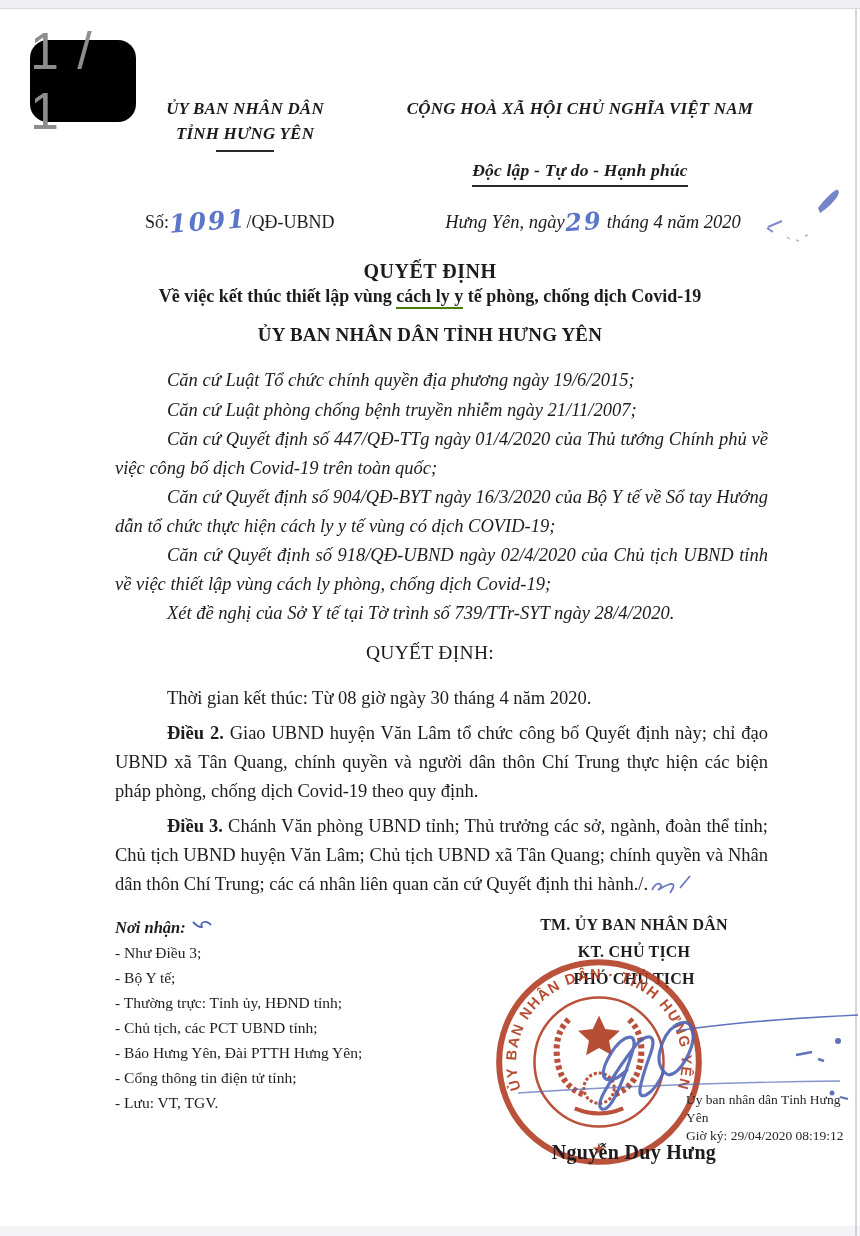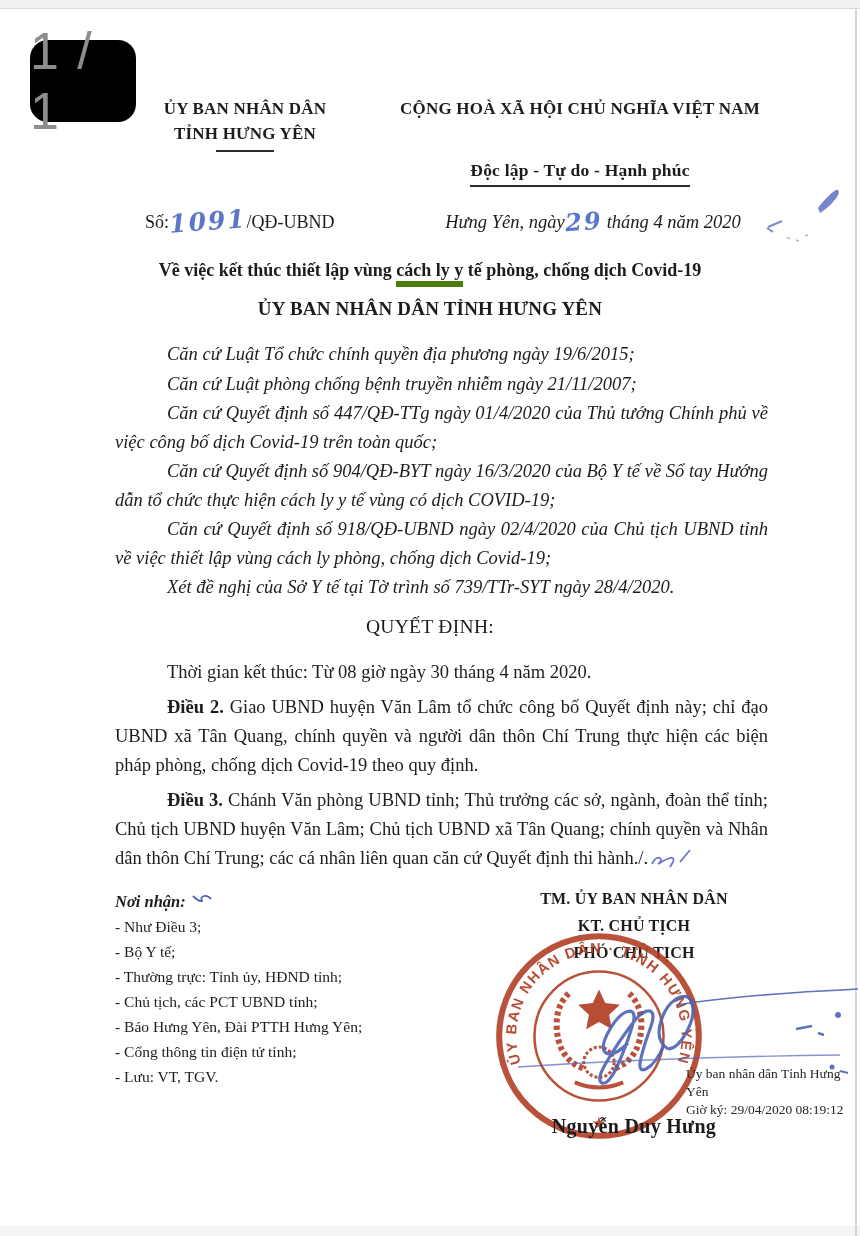--- a/index.html
+++ b/index.html
@@ -17,36 +17,36 @@
     position:absolute; left:30px; top:40px; width:106px; height:82px;
     background:#000000; border-radius:18px; display:flex; align-items:center; justify-content:flex-start;
     font-family:"Liberation Sans", sans-serif; font-size:52px; color:#8d8d90; letter-spacing:2px;
   }
 
   .doc { position:absolute; left:0; top:96px; width:860px; }
 
   .hdr { display:flex; }
   .hdr-left { width:270px; margin-left:110px; text-align:center; }
   .hdr-right { width:400px; margin-left:0px; text-align:center; }
-  .hdr b { font-size:17px; line-height:25px; display:block; letter-spacing:.2px; }
+  .hdr b { font-size:17px; line-height:25px; display:block; letter-spacing:.2px;font-style:italic; }
   .rule-sm { width:58px; border-top:2px solid #2a2a2c; margin:4px auto 0; }
   .motto { display:inline-block; font-size:17.5px; border-bottom:2px solid #2a2a2c; padding-bottom:2px;margin-top:36px; }
 
   .numdate { display:flex; margin-top:18px; align-items:baseline; }
   .doc-number { width:270px; margin-left:145px; font-size:18px; }
   .doc-date { width:380px; margin-left:-12px; text-align:center; font-style:italic; font-size:18.5px; }
   .hand { font-family:"DejaVu Serif", serif; font-style:italic; color:#5b76c8;
     font-size:25px; letter-spacing:2px; display:inline-block; transform:rotate(-4deg) translateY(2px);
     font-weight:bold; }
   .hand-sm { font-size:24px; }
 
   .titleblock { text-align:center; margin-top:26px; }
   .t1 { font-size:20px; font-weight:bold; letter-spacing:.5px; }
   .t2 { font-size:18px; font-weight:bold; margin-top:3px; }
-  .t2 .u { border-bottom:6px solid #4d7c0f; padding-bottom:1px; }
+  .t2 .u { border-bottom:2px solid #4d7c0f; padding-bottom:1px; }
   .t3 { font-size:19px; font-weight:bold; margin-top:17px; letter-spacing:.2px; }
 
   .bodycol { margin:20px 92px 0 115px; }
   .para { font-size:18.5px; line-height:28.5px; text-align:justify; text-indent:52px; margin-bottom:1px; }
   .preamble .para { font-style:italic; }
   .decision-h { text-align:center; font-size:19.5px; font-weight:normal; margin:14px 0 12px; letter-spacing:.3px; }
   .articles .para { line-height:29px; margin-bottom:6px; }
   .lead { font-weight:bold; }
   .scribble { display:inline-block; vertical-align:-6px; margin-left:2px; }
 
@@ -103,20 +103,21 @@
     <div class="numdate">
       <div class="doc-number">
         <span>Số:</span><span class="hand">1091</span><span>/QĐ-UBND</span>
       </div>
       <div class="doc-date">
         <span>Hưng Yên, ngày</span><span class="hand hand-sm">29</span> <span>tháng 4 năm 2020</span>
       </div>
     </div>
 
     <div class="titleblock">
+      <div class="t1">QUYẾT ĐỊNH</div>
       <div class="t2">
         <span>Về việc kết thúc thiết lập vùng </span><span class="u">cách ly y</span><span> tế phòng, chống dịch Covid-19</span>
       </div>
       <div class="t3">ỦY BAN NHÂN DÂN TỈNH HƯNG YÊN</div>
     </div>
 
     <div class="bodycol preamble">
       <p class="para">Căn cứ Luật Tổ chức chính quyền địa phương ngày 19/6/2015;</p>
       <p class="para">Căn cứ Luật phòng chống bệnh truyền nhiễm ngày 21/11/2007;</p>
       <p class="para">Căn cứ Quyết định số 447/QĐ-TTg ngày 01/4/2020 của Thủ tướng Chính phủ về việc công bố dịch Covid-19 trên toàn quốc;</p>

